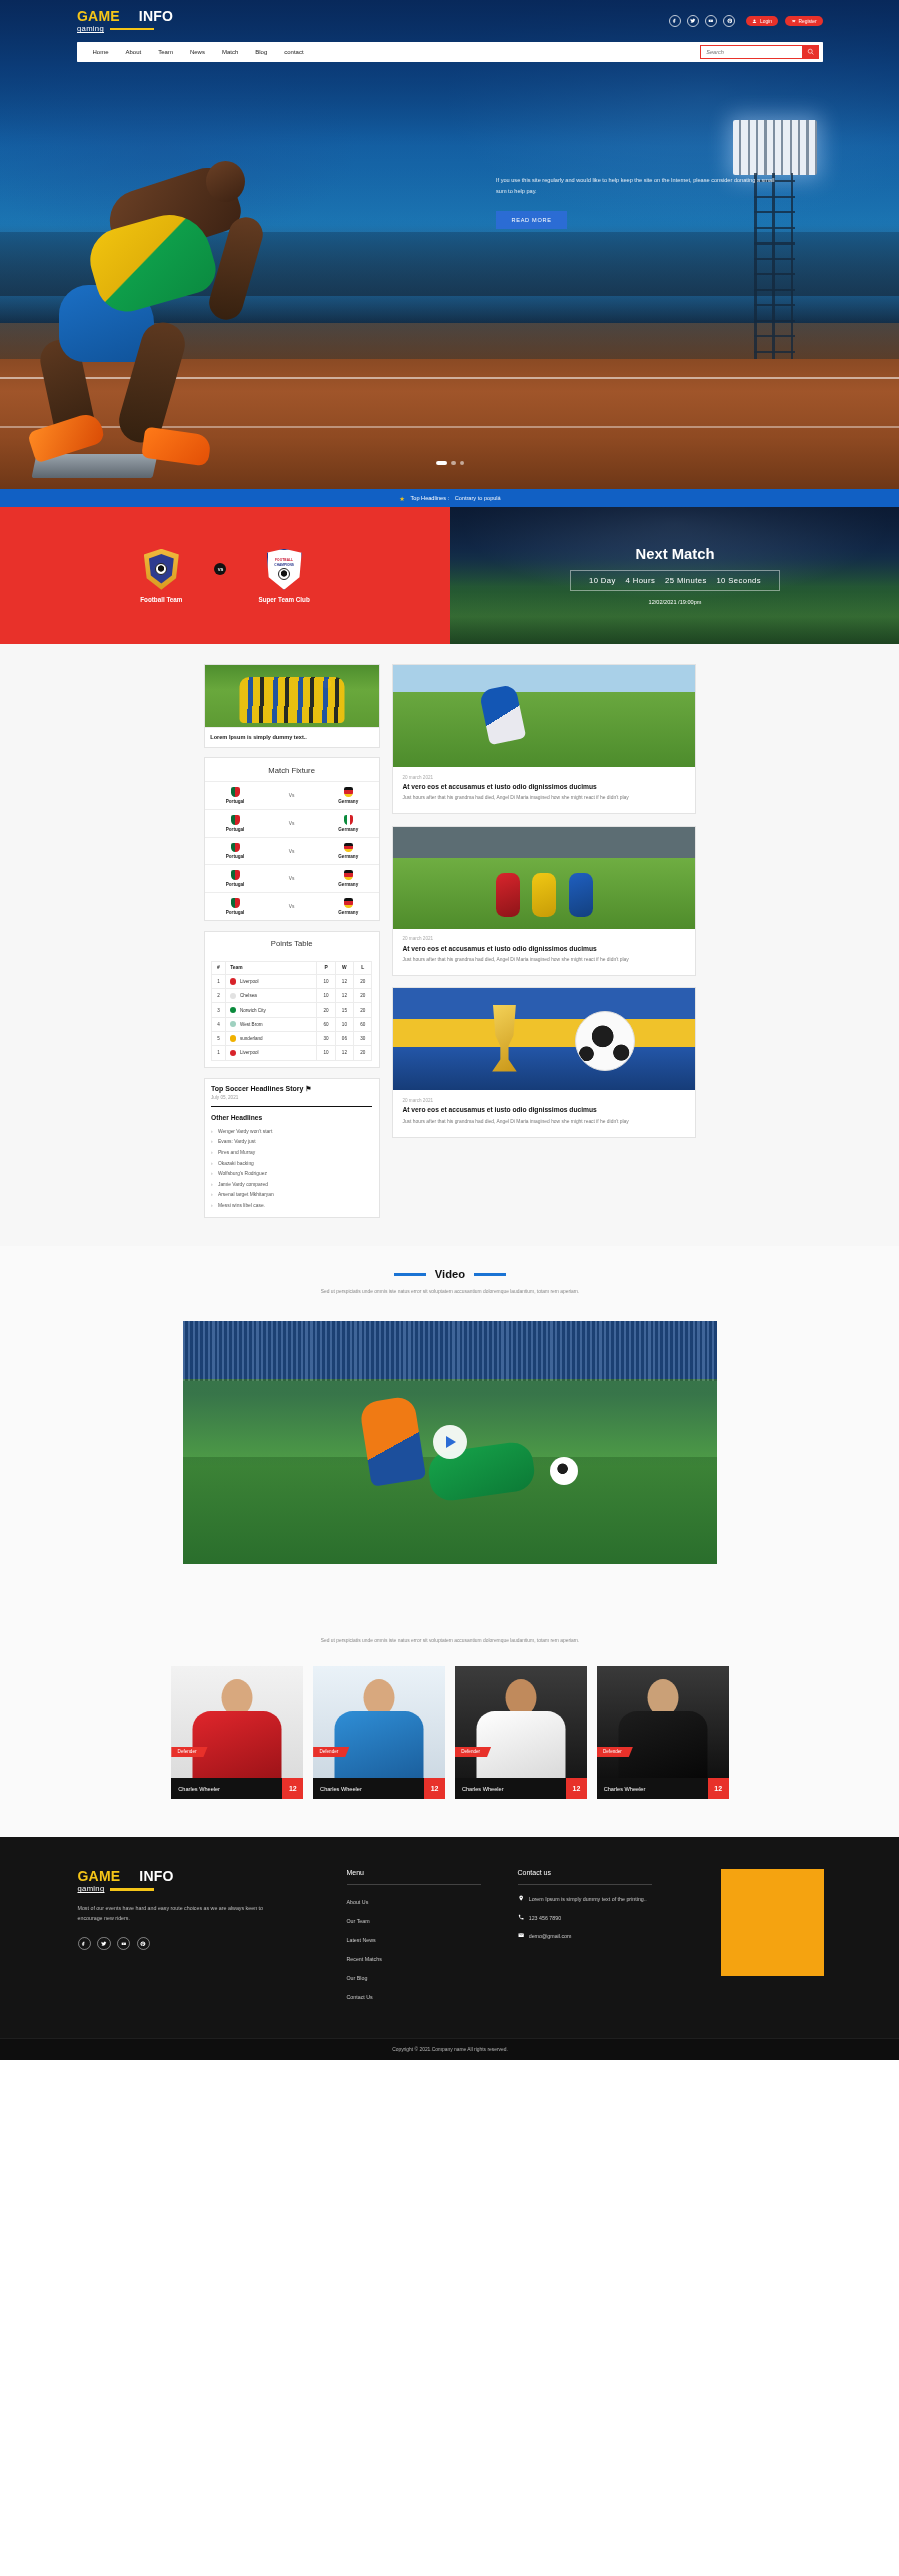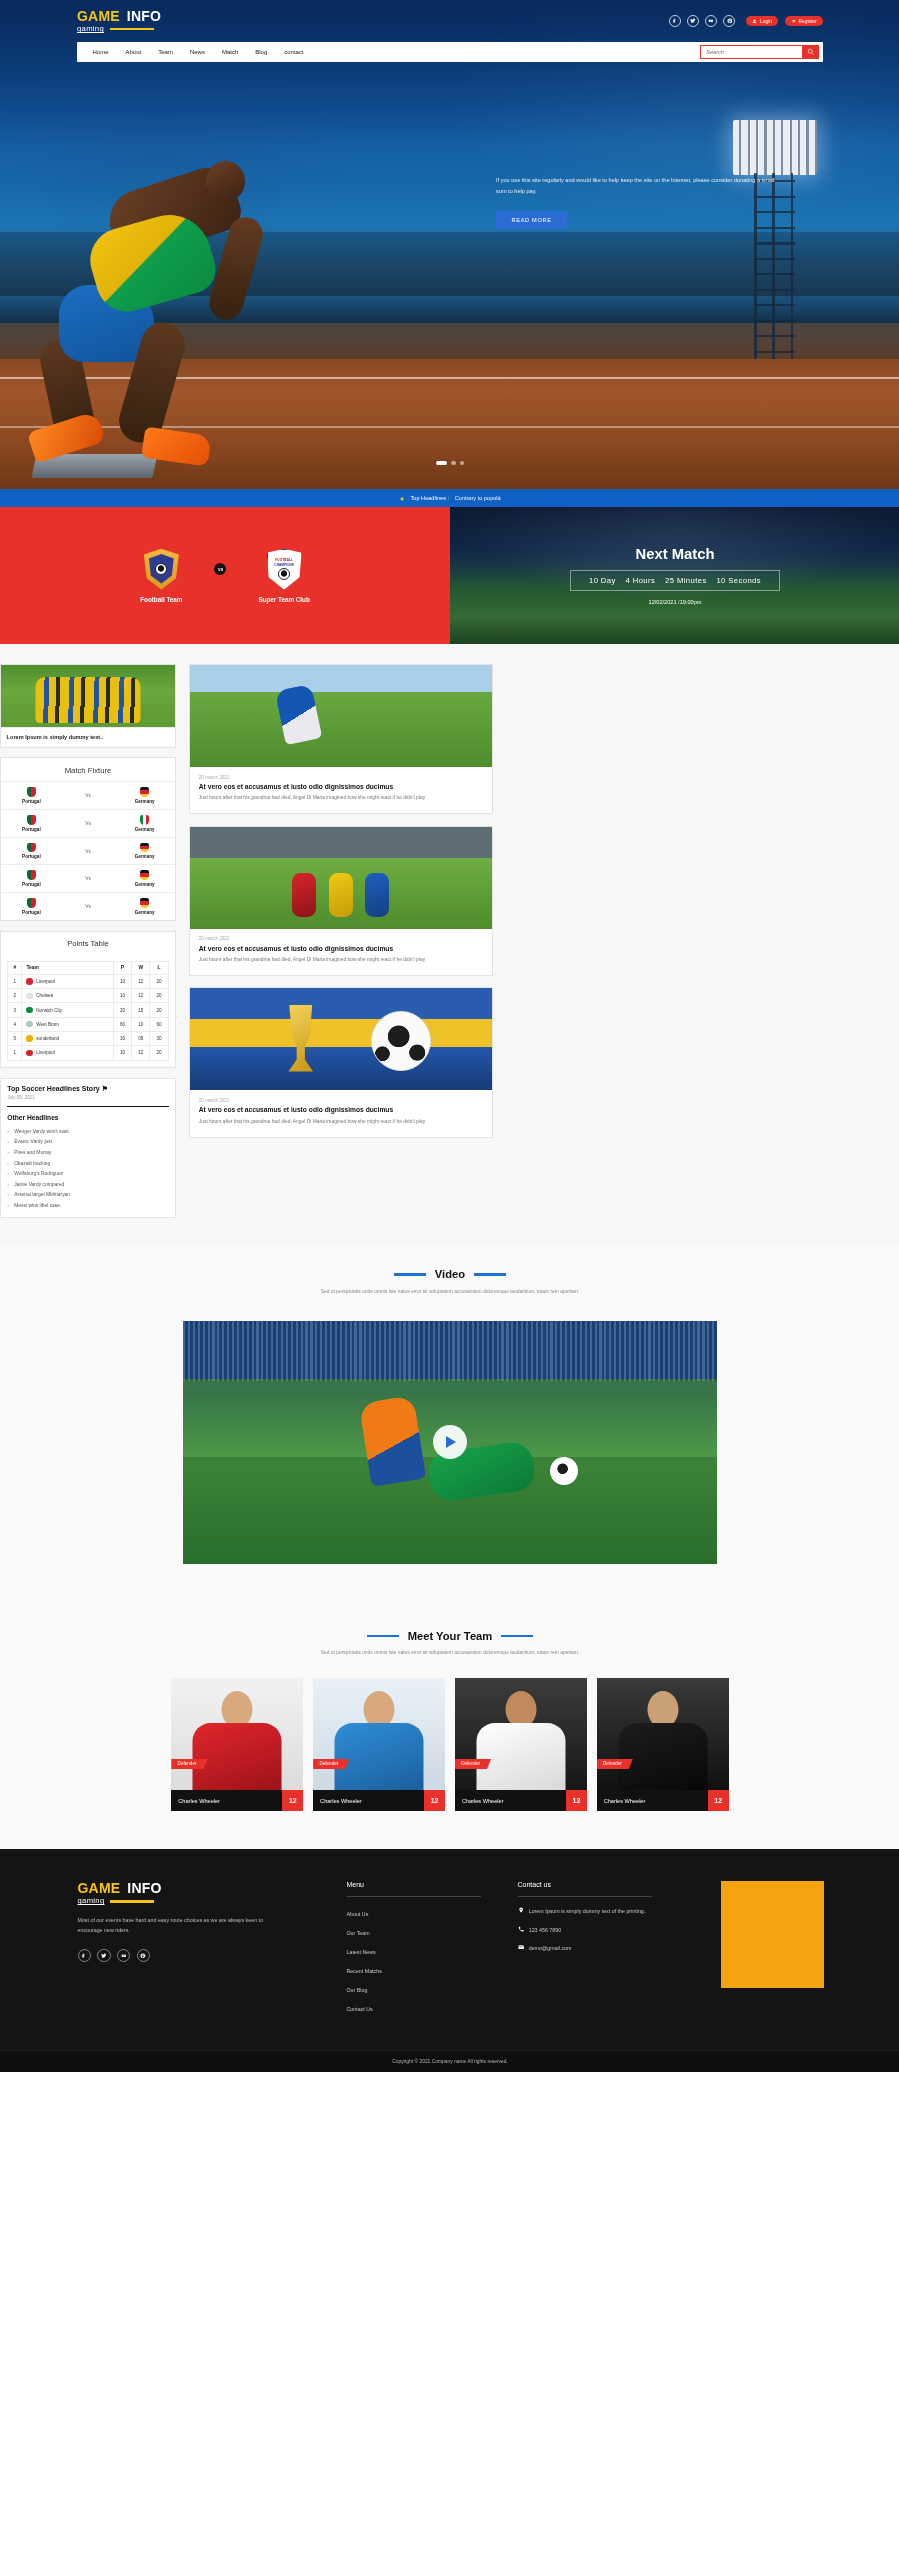--- a/index.html
+++ b/index.html
@@ -62,21 +62,21 @@
 
   .topbar {
     position:relative; z-index:5;
     width:900px; height:42px;
     display:flex; align-items:center; justify-content:space-between;
     padding:0 77px;
   }
   .logo { display:flex; flex-direction:column; line-height:1; }
   .logo-top { font-size:14px; font-weight:700; letter-spacing:0.2px; }
   .logo-game { color:#f5c518; }
-  .logo-info { color:#ffffff; margin-left:7px; }
+  .logo-info { color:#ffffff; margin-left:19px; }
   .logo-bottom { display:flex; align-items:center; margin-top:2.1px; }
   .logo-sub { color:#ffffff; font-size:7.7px; letter-spacing:0.3px;text-decoration:underline; }
   .logo-rule { width:44px; height:2.8px; background:#f5c518; margin-left:5.6px; }
 
   .top-right { display:flex; align-items:center; gap:6.3px; }
   .soc {
     width:12px; height:12px; border-radius:50%;
     border:0.7px solid rgba(255,255,255,0.75);
     display:flex; align-items:center; justify-content:center;
     color:#fff; font-size:6.3px; font-weight:700;
@@ -256,21 +256,21 @@
   .countdown {
     border:0.7px solid rgba(255,255,255,.45);
     padding:4.9px 18.3px; color:#fff; font-size:7.7px; letter-spacing:0.4px;
     display:flex; gap:9.8px;
   }
   .next-date { margin-top:8.4px; color:#fff; font-size:5.6px; }
 
   
   .content {
     width:900px; background:#f7f7f7;
-    padding:19.7px 0 28px; display:flex; gap:12.7px;
+    padding:19.7px 0 28px; display:flex; justify-content:center; gap:12.7px;
   }
   .sidebar { width:176px; display:flex; flex-direction:column; gap:9.8px; }
   .card { background:#fff; border:0.7px solid #e3e3e3; }
   .card-pad { padding:6.3px; }
 
   .feat-img {
     width:100%; height:62px;
     background:
       radial-gradient(circle at 70% 30%, rgba(255,230,90,.9) 0 4.2px, rgba(0,0,0,0) 4.9px),
       linear-gradient(180deg,#4e8e2e 0%,#69a83c 40%,#5d9a33 100%);
@@ -866,25 +866,20 @@
   <div class="video-frame">
     <div class="crowd"></div>
       <div class="kicker"></div>
       <div class="keeper"></div>
       <div class="vball"></div>
     <div class="play-btn"></div>
   </div>
 </section>
 
 <section class="team-sec">
-  <div class="head-deco">
-    <span class="bar"></span>
-    <h2>Meet Your Team</h2>
-    <span class="bar"></span>
-  </div>
   <p class="sec-sub">Sed ut perspiciatis unde omnis iste natus error sit voluptatem accusantium doloremque laudantium, totam rem aperiam.</p>
   <div class="team-grid" id="team-grid">
       <div class="tcard t1">
         <div class="tphoto">
           <div class="bg"></div>
           <div class="head"></div>
           <div class="body"></div>
           <div class="role-badge">Defender</div>
         </div>
         <div class="tbar">

